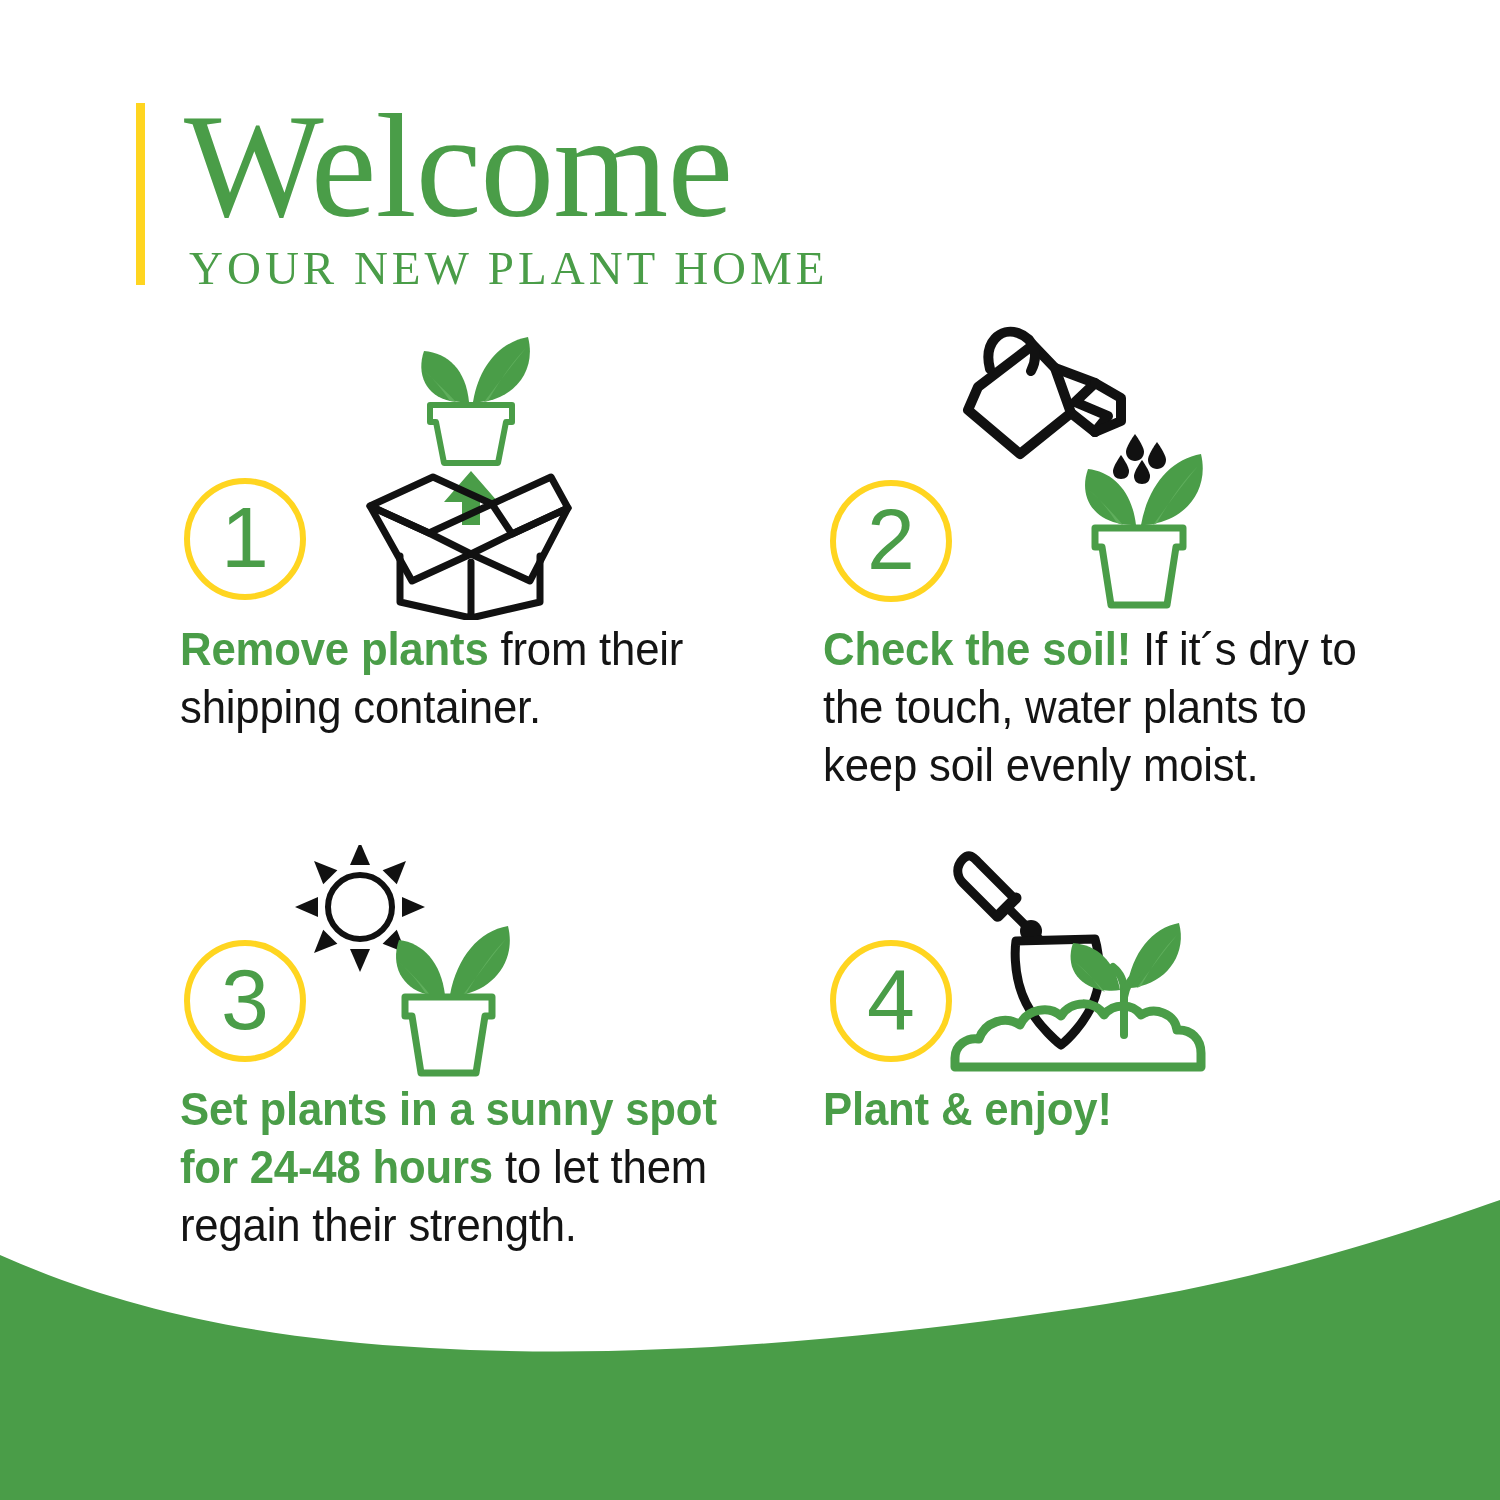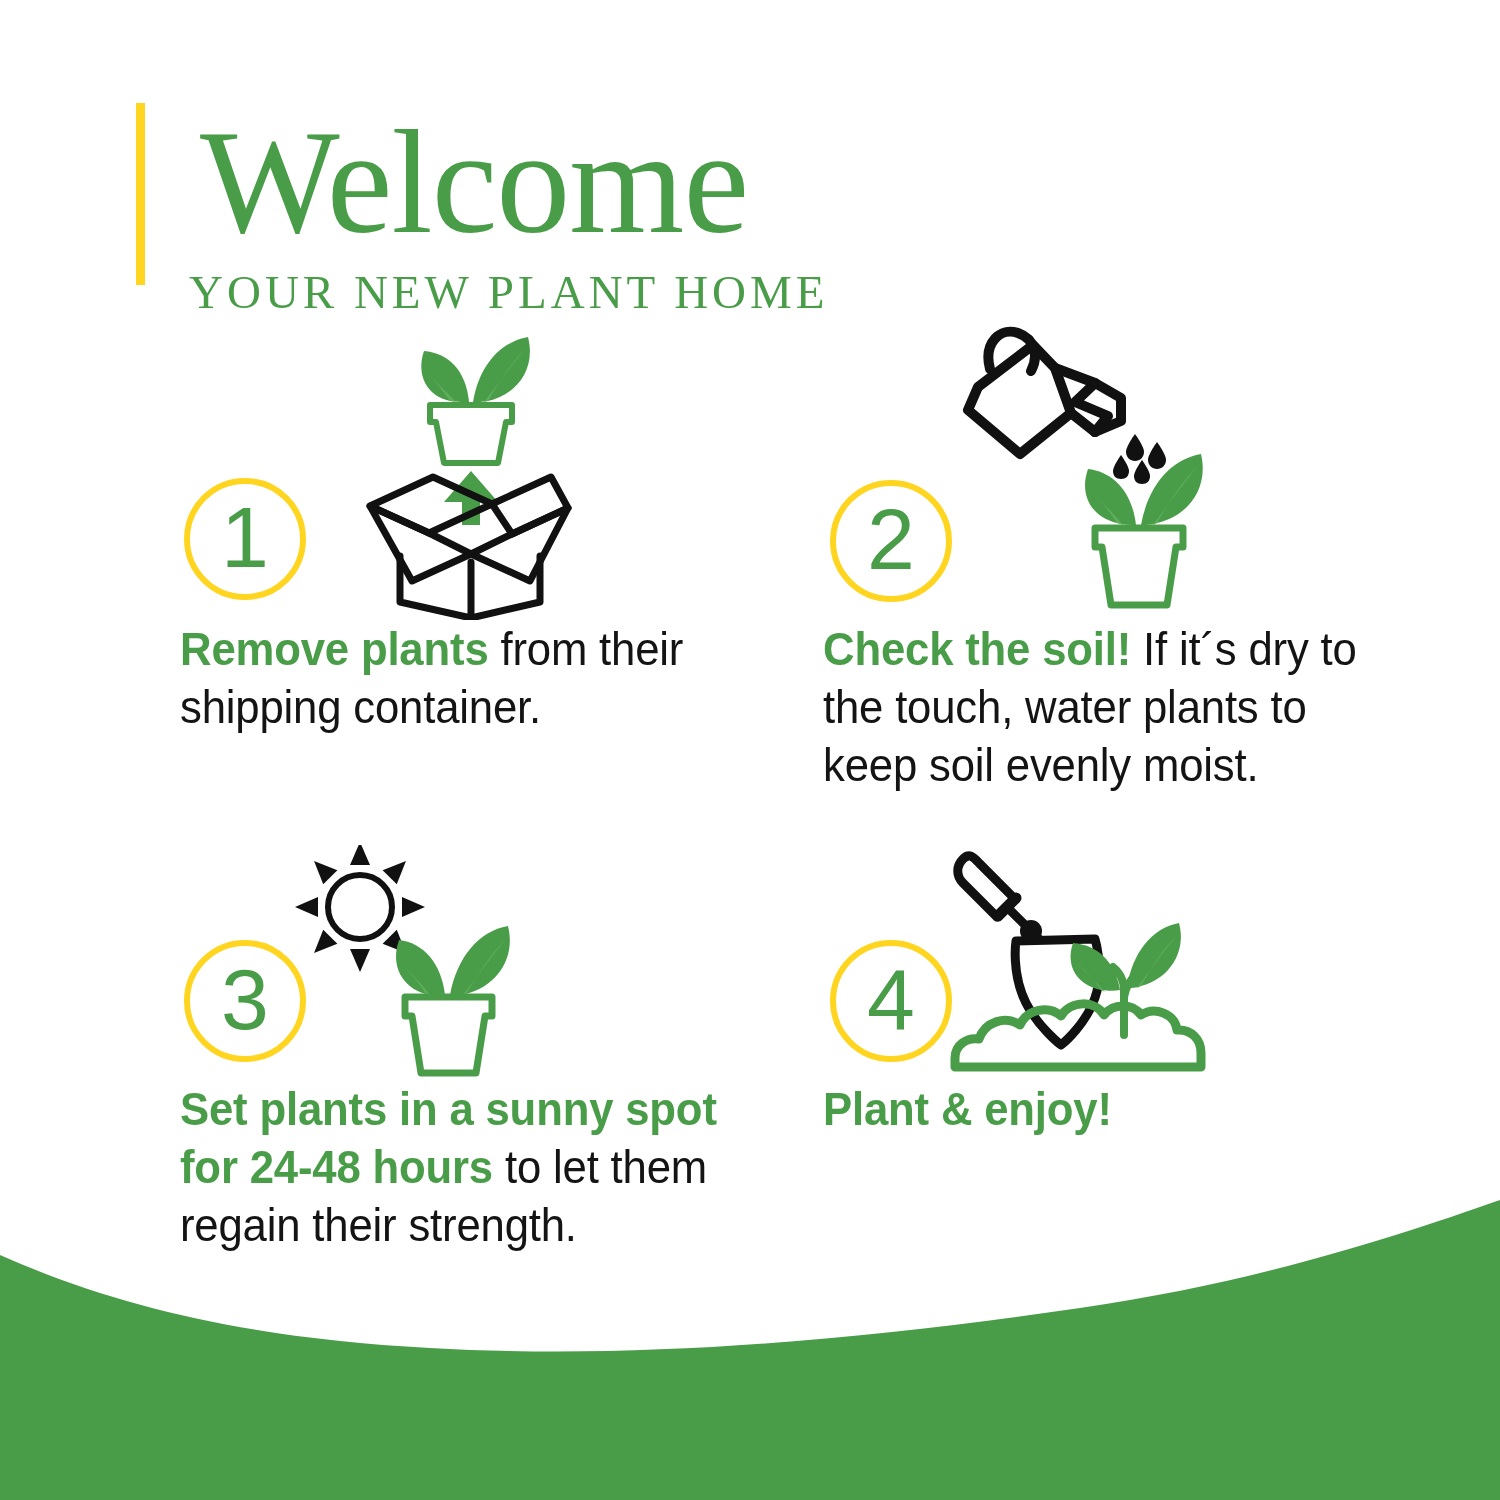--- a/index.html
+++ b/index.html
@@ -37,21 +37,21 @@
     left: 48px;
     top: 0;
   }
   #welcome-title {
     font-family: "Liberation Serif", "DejaVu Serif", serif;
     font-size: 148px;
     line-height: 132px;
     color: #4A9D48;
     letter-spacing: -1px;
     font-weight: 400;
-    margin: 16px;
+    margin: 0;
     white-space: nowrap;
   }
   #welcome-subtitle {
     font-family: "Liberation Serif", "DejaVu Serif", serif;
     font-size: 47px;
     line-height: 56px;
     color: #4A9D48;
     letter-spacing: 4px;
     font-weight: 400;
     margin: 8px 0 0 5px;

